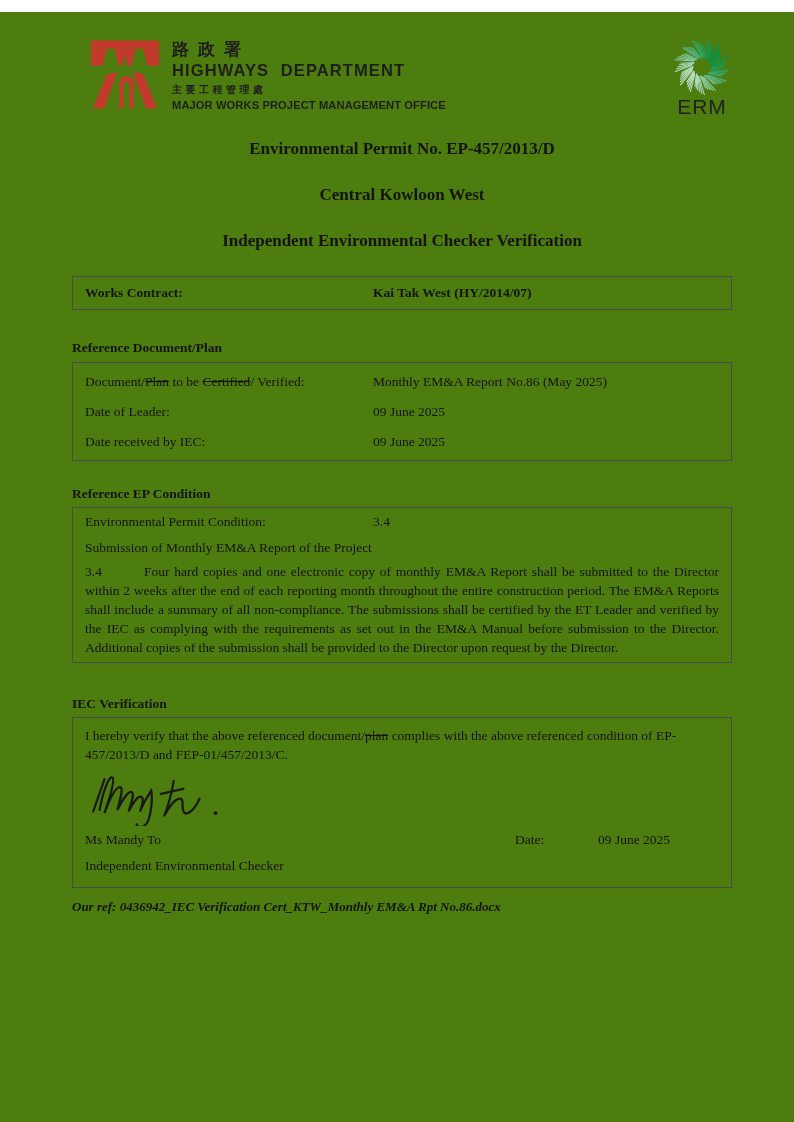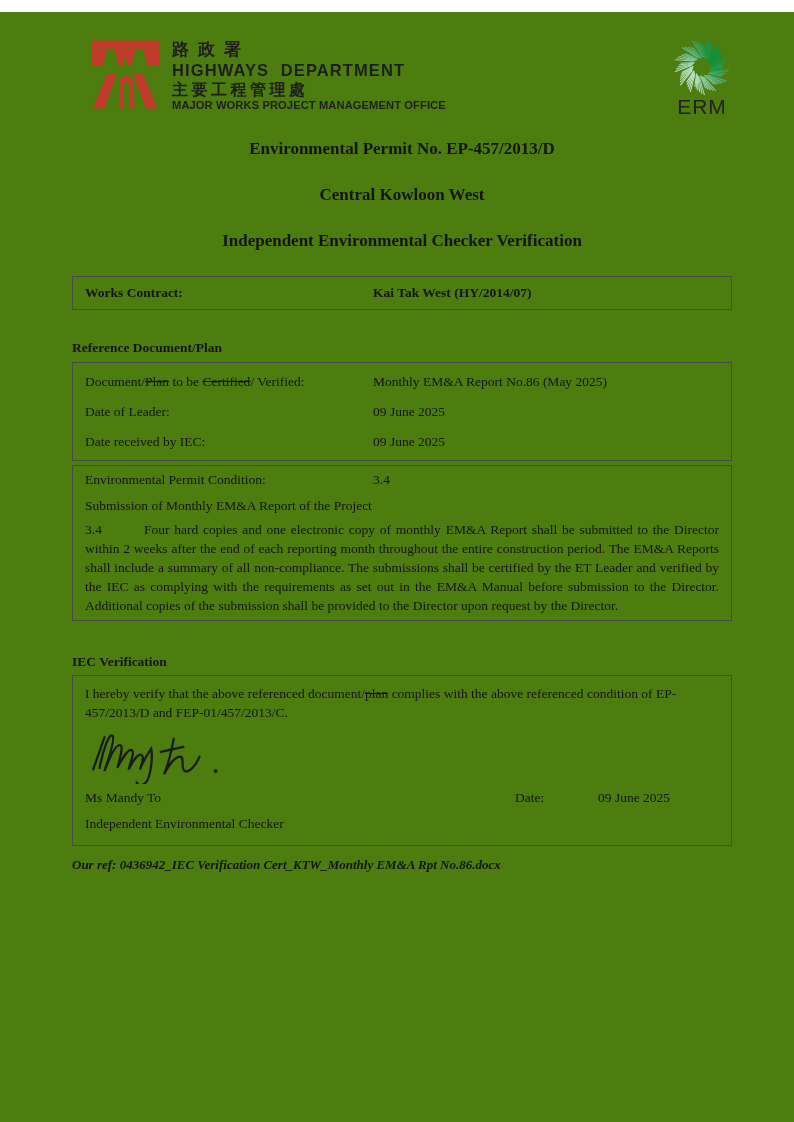--- a/index.html
+++ b/index.html
@@ -4,21 +4,21 @@
 <style>
   html,body{margin:0;padding:0;background:#ffffff;}
   .page{position:relative;width:794px;height:1122px;background:#4d7c0f;margin:12px auto;
         font-family:"Liberation Serif",serif;color:#141414;font-size:13.5px;overflow:hidden;}
   
   .hyd-logo{position:absolute;left:90px;top:27px;width:70px;height:71px;}
   .hyd-logo svg{width:100%;height:100%;display:block;}
   .hyd-text{position:absolute;left:172px;top:28px;font-family:"Liberation Sans",sans-serif;color:#1e1e1e;}
   .dept-zh{font-size:17px;font-weight:bold;letter-spacing:9px;line-height:20px;}
   .dept-en{font-size:16.5px;font-weight:bold;letter-spacing:1.1px;word-spacing:6px;line-height:20px;}
-  .office-zh{font-size:16px;font-weight:bold;letter-spacing:3.5px;line-height:17px;margin-top:1px;}
+  .office-zh{font-size:10px;font-weight:bold;letter-spacing:3.5px;line-height:17px;margin-top:1px;}
   .office-en{font-size:11.5px;font-weight:bold;line-height:15px;letter-spacing:0.1px;
              transform:scaleX(0.97);transform-origin:left;white-space:nowrap;}
   .erm-block{position:absolute;left:664px;top:23px;width:76px;text-align:center;}
   .erm-star{width:64px;height:64px;display:block;margin:0 auto;}
   .erm-text{font-family:"Liberation Sans",sans-serif;font-size:21px;letter-spacing:1px;color:#222;
             line-height:22px;margin-top:-3px;}
   
   .content{position:absolute;left:72px;top:4px;width:660px;}
   .titles{margin-top:122px;text-align:center;font-weight:bold;font-size:17px;}
   .titles .t{line-height:21px;margin:0 0 25px 0;}
@@ -175,20 +175,21 @@
       <div class="row">
         <span class="lbl">Date of Leader:</span>
         <span class="val">09 June 2025</span>
       </div>
       <div class="row">
         <span class="lbl">Date received by IEC:</span>
         <span class="val">09 June 2025</span>
       </div>
     </div>
 
+    <div class="section-h ep">Reference EP Condition</div>
     <div class="box ep-box">
       <div class="row">
         <span class="lbl">Environmental Permit Condition:</span>
         <span class="val">3.4</span>
       </div>
       <div class="subject">Submission of Monthly EM&amp;A Report of the Project</div>
       <div class="clause">
         <span class="clause-num">3.4</span><span>Four hard copies and one electronic copy of monthly EM&amp;A Report shall be submitted to the Director within 2 weeks after the end of each reporting month throughout the entire construction period. The EM&amp;A Reports shall include a summary of all non-compliance. The submissions shall be certified by the ET Leader and verified by the IEC as complying with the requirements as set out in the EM&amp;A Manual before submission to the Director. Additional copies of the submission shall be provided to the Director upon request by the Director.</span>
       </div>
     </div>

